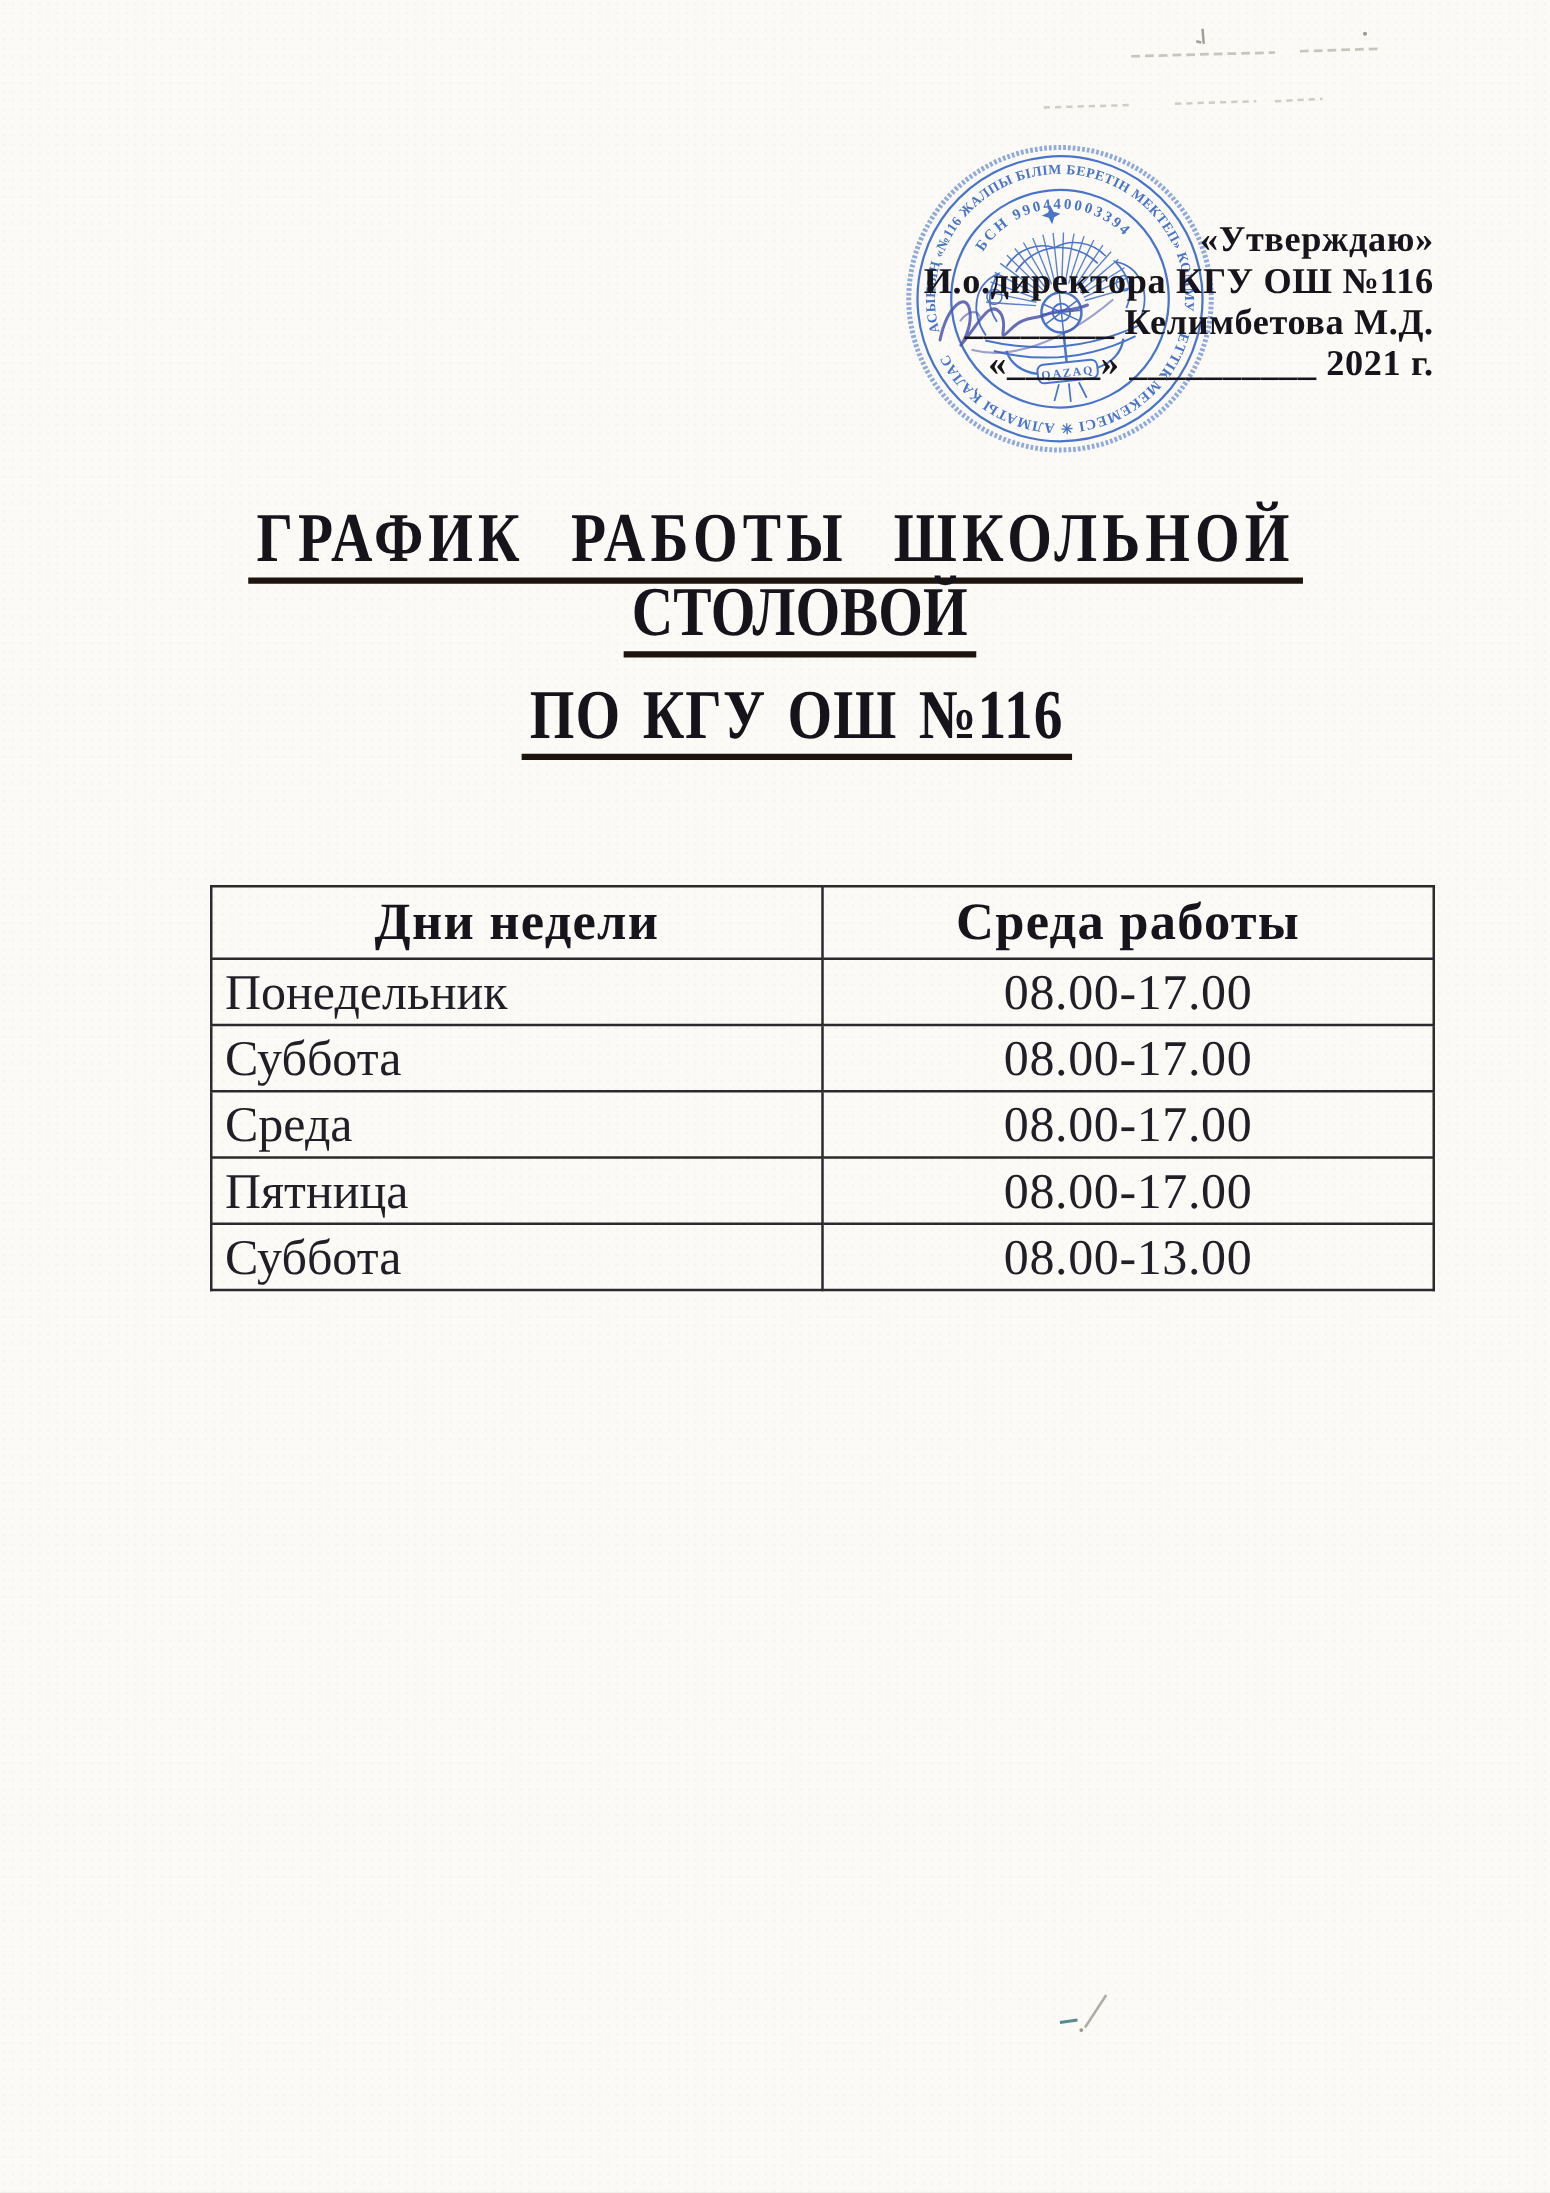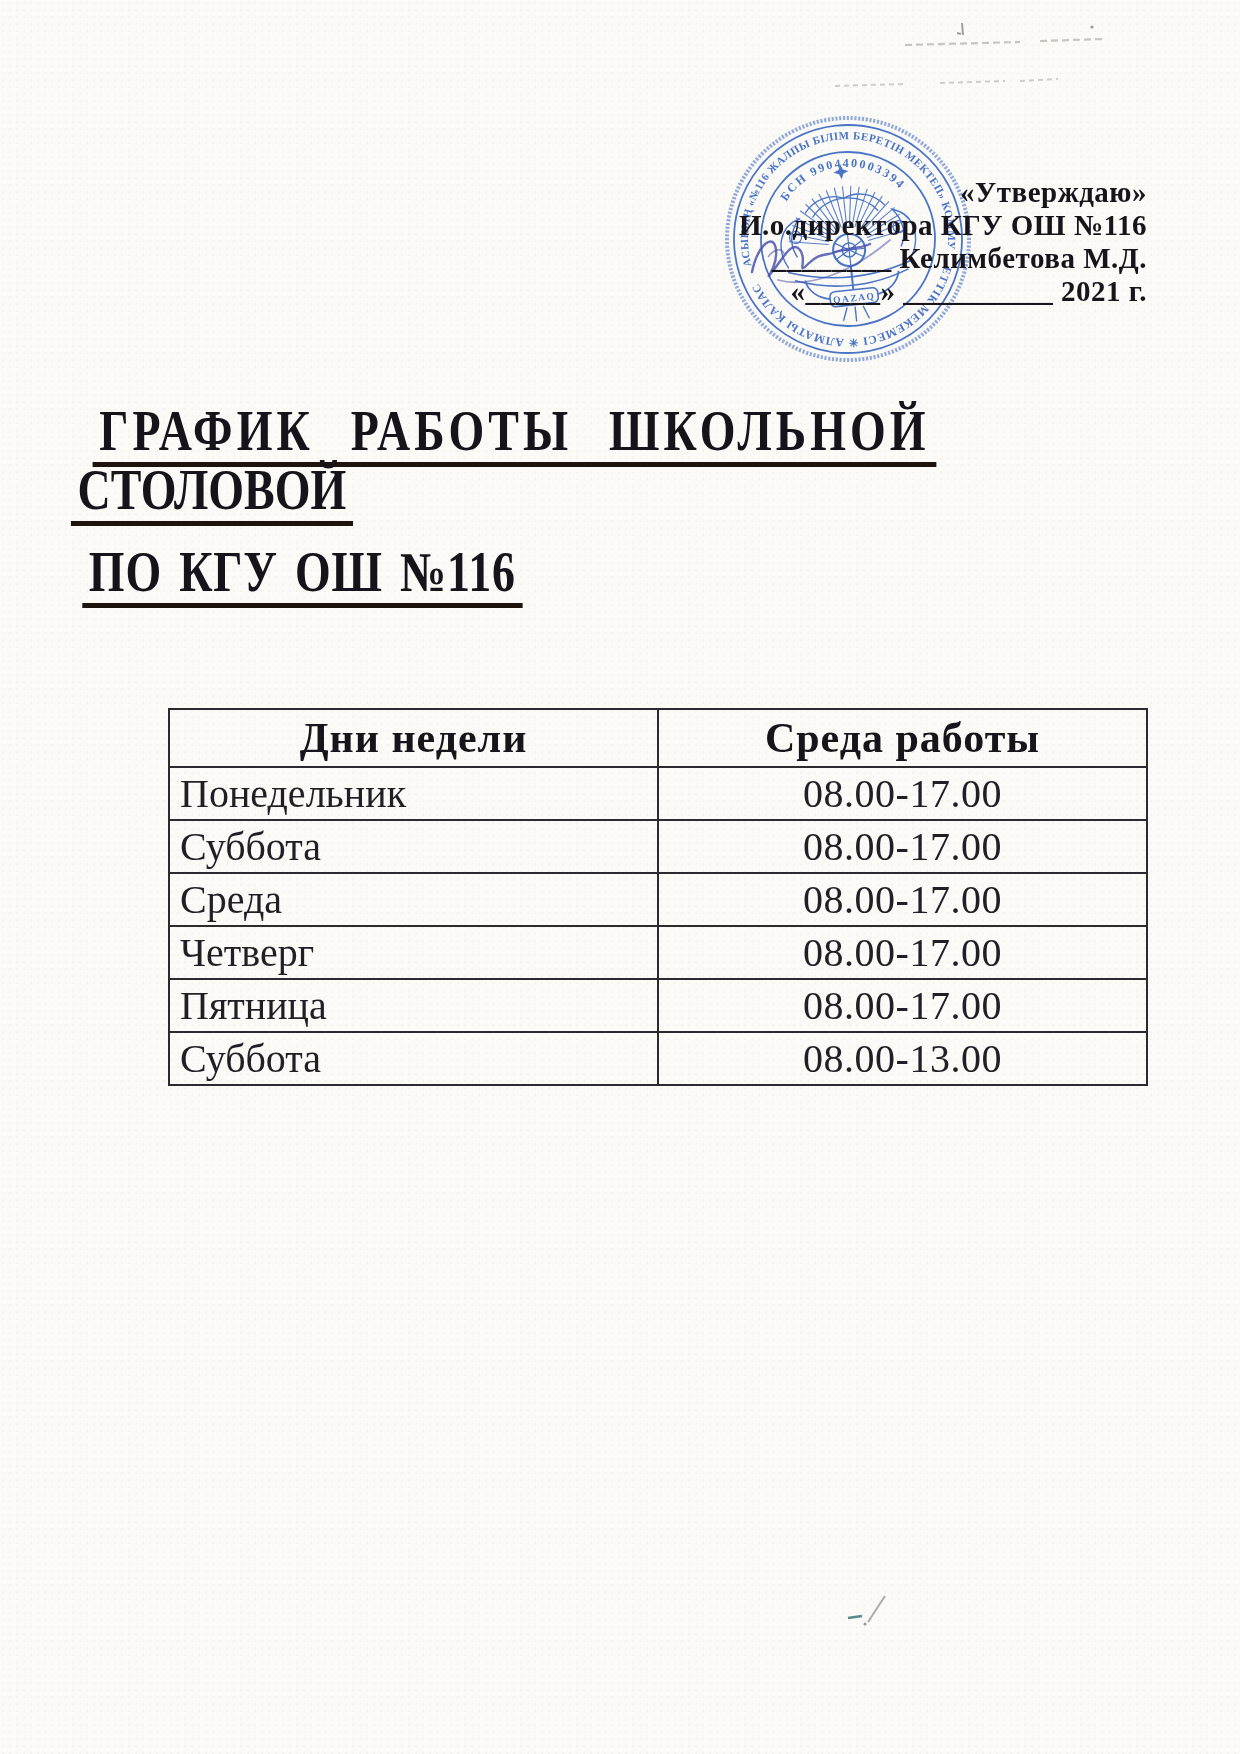--- a/index.html
+++ b/index.html
@@ -34,21 +34,21 @@
     position:absolute;top:176px;right:93px;
     text-align:right;
     font-size:29px;font-weight:bold;
     line-height:33px;
     letter-spacing:.5px;
     color:#17151b;
     white-space:nowrap;
   }
 
   
-  .titles{position:absolute;top:402px;left:0;width:100%;}
+  .titles{position:absolute;top:402px;left:0;width:100%;text-align:center;}
   .titles .tline{display:block;}
   .titles .tline span{
     display:inline-block;
     font-weight:bold;
     font-size:56px;line-height:58px;
     color:#16141a;
     border-bottom:5px solid #1c140d;
     padding:0 8px 2px 8px;
     transform:scaleX(.82);
     transform-origin:center;
@@ -166,24 +166,20 @@
       </tr>
       <tr>
         <td class="day">Суббота</td>
         <td class="time">08.00-17.00</td>
       </tr>
       <tr>
         <td class="day">Среда</td>
         <td class="time">08.00-17.00</td>
       </tr>
       <tr>
-        <td class="day">Четверг</td>
-        <td class="time">08.00-17.00</td>
-      </tr>
-      <tr>
         <td class="day">Пятница</td>
         <td class="time">08.00-17.00</td>
       </tr>
       <tr>
         <td class="day">Суббота</td>
         <td class="time">08.00-13.00</td>
       </tr>
     </tbody>
   </table>
 

